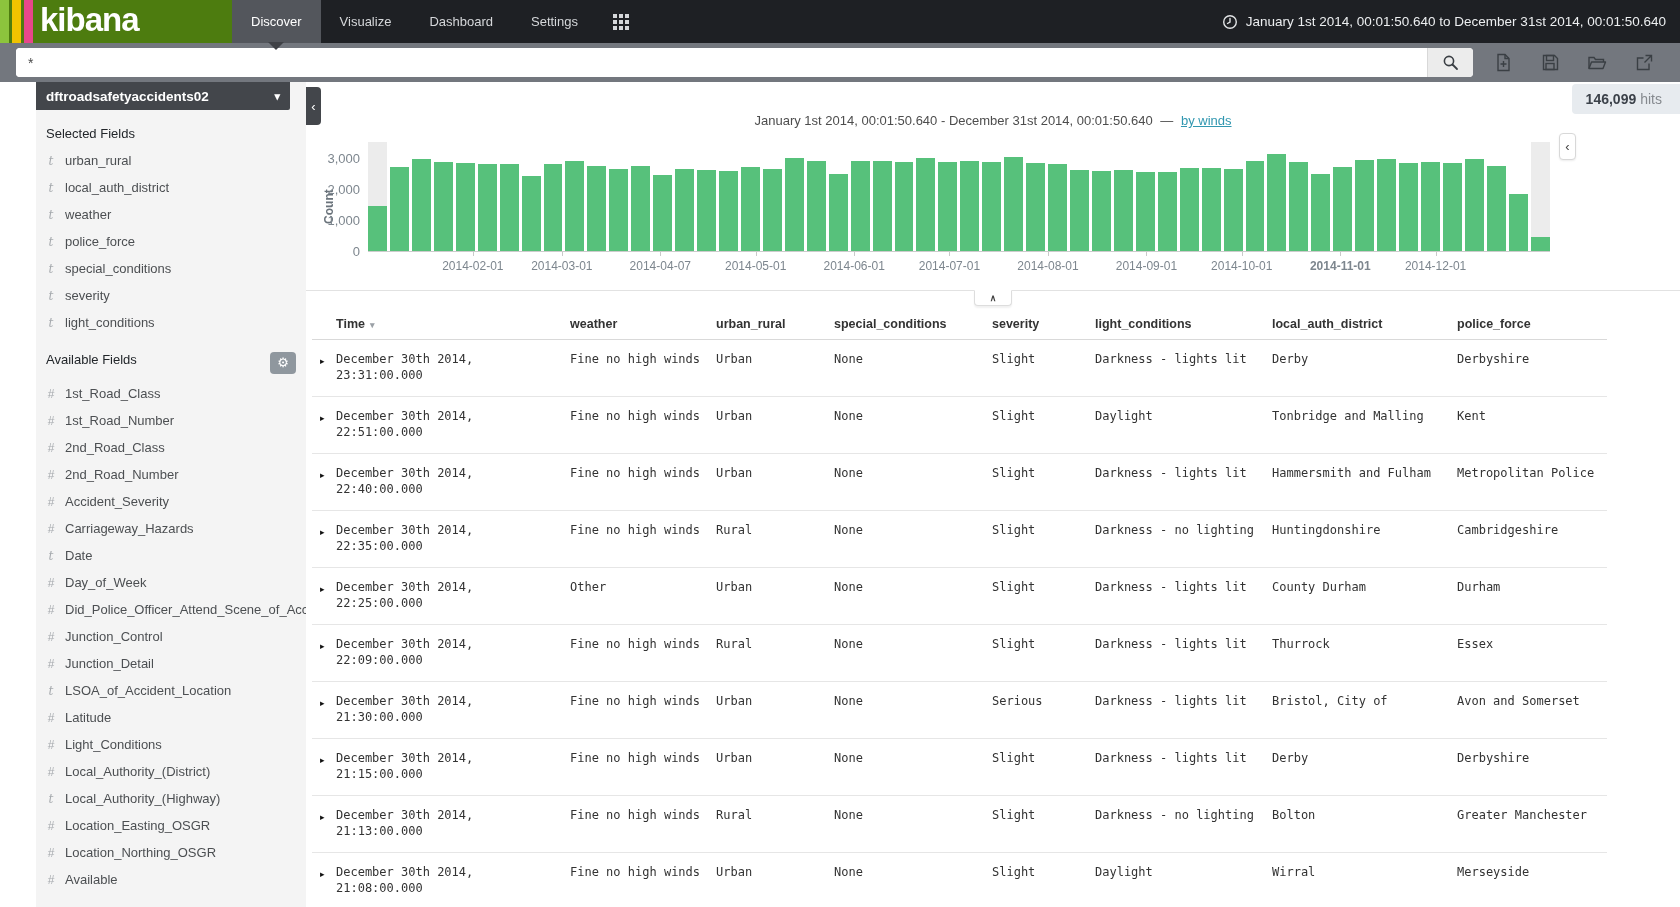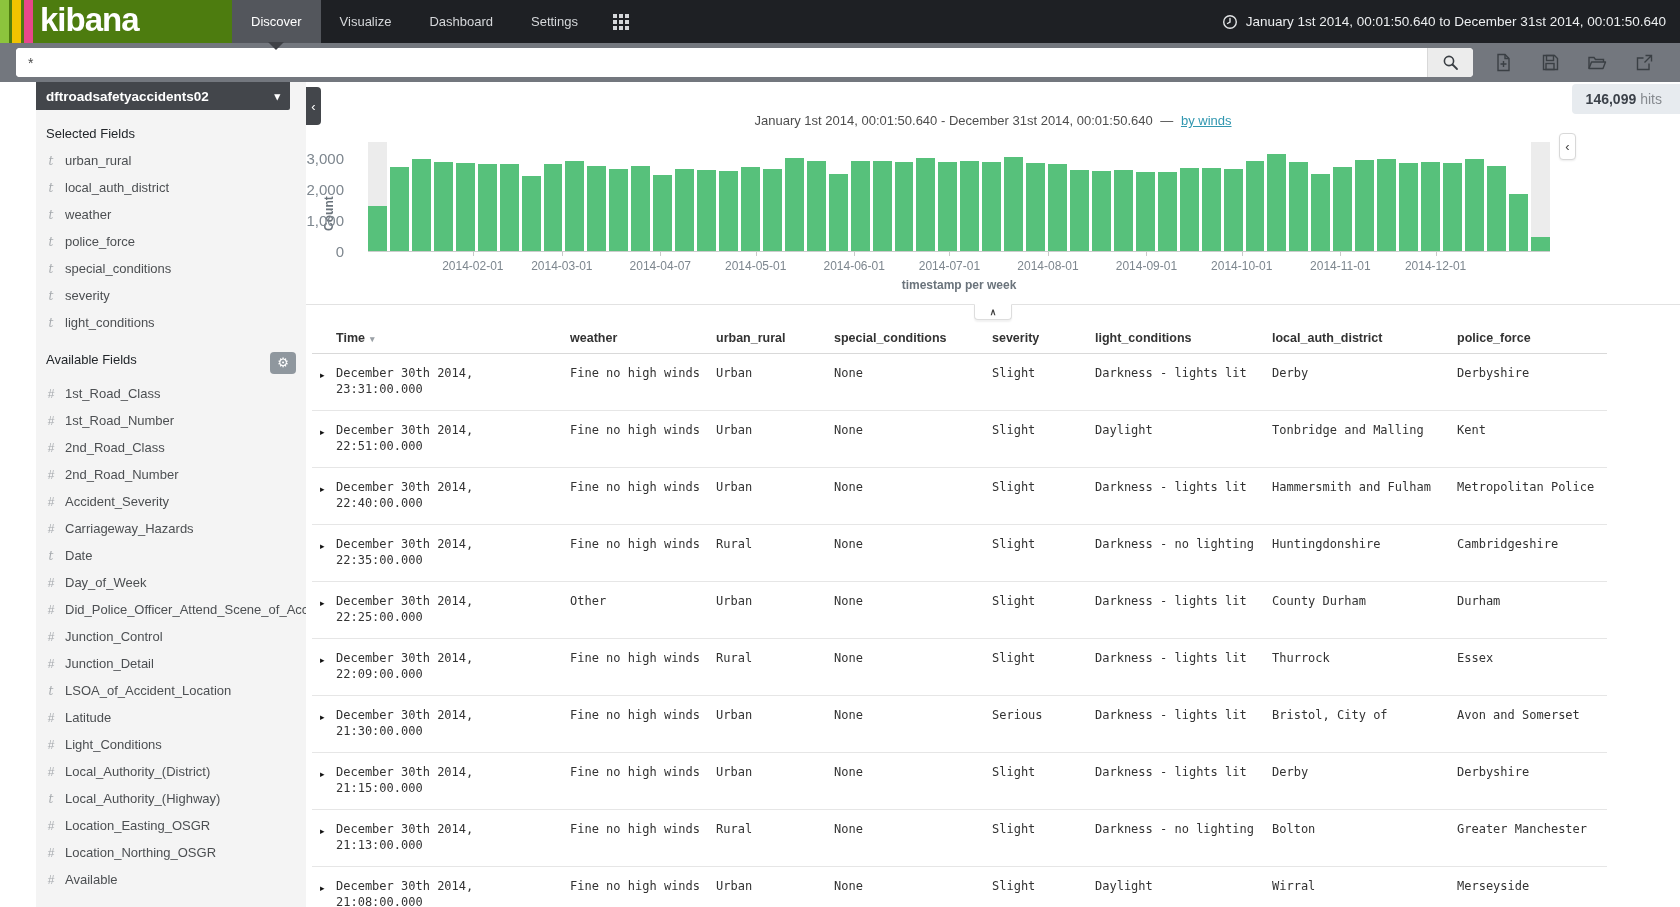--- a/index.html
+++ b/index.html
@@ -54,21 +54,21 @@
 
   .chart-title { text-align:center; margin-top:31px; font-size:13px; color:#4d4d4d; }
   .chart-title a { color:#3197b0; text-decoration:underline; cursor:pointer; }
   .title-sep { margin:0 4px; color:#4d4d4d; }
 
   .chart-region { position:relative; margin:14px 130px 0 62px; }
   .ylab { position:absolute; left:-56px; top:50%; transform:rotate(-90deg) translateX(30%); transform-origin:center;
           font-size:12px; font-weight:bold; color:#6a737b; }
   .plot { position:relative; height:110px; margin-left:0; border-bottom:1px solid #ccc; }
   .y-ticks { position:absolute; left:-8px; top:0; bottom:0; width:0; }
-  .y-tick { position:absolute; right:16px; transform:translateY(50%); font-size:15px; color:#7d868e; white-space:nowrap; }
+  .y-tick { position:absolute; right:0; transform:translateY(50%); font-size:13px; color:#7d868e; white-space:nowrap; }
   .bars { display:flex; align-items:flex-end; height:100%; }
   .slot { flex:1; margin-right:3px; height:100%; display:flex; align-items:flex-end; }
   .slot:last-child { margin-right:0; }
   .slot.partial { background:#ececec; }
   .bar { width:100%; }
   .chev-right-btn { position:absolute; left:calc(100% + 9px); top:-9px; width:17px; height:27px; background:#fff;
        border:1px solid #d8d8d8; border-radius:4px; box-shadow:0 1px 2px rgba(0,0,0,.08); color:#444; font-size:13px;
        display:flex; align-items:center; justify-content:center; cursor:pointer; }
   .x-ticks { position:relative; height:26px; }
   .x-tick-mark { position:absolute; top:0; width:1px; height:4px; background:#c9c9c9; }
@@ -497,25 +497,24 @@
           <span class="x-tick" style="left: 41.13%;">2014-06-01</span>
           <div class="x-tick-mark" style="left: 49.19%;"></div>
           <span class="x-tick" style="left: 49.19%;">2014-07-01</span>
           <div class="x-tick-mark" style="left: 57.53%;"></div>
           <span class="x-tick" style="left: 57.53%;">2014-08-01</span>
           <div class="x-tick-mark" style="left: 65.86%;"></div>
           <span class="x-tick" style="left: 65.86%;">2014-09-01</span>
           <div class="x-tick-mark" style="left: 73.92%;"></div>
           <span class="x-tick" style="left: 73.92%;">2014-10-01</span>
           <div class="x-tick-mark" style="left: 82.26%;"></div>
-          <span class="x-tick" style="left: 82.26%;">2014-11-01</span>
+          <span class="x-tick" style="left: 82.26%; font-weight: bold;">2014-11-01</span>
           <div class="x-tick-mark" style="left: 90.32%;"></div>
           <span class="x-tick" style="left: 90.32%;">2014-12-01</span>
         </div>
-      <div class="xlab">timestamp per week</div>
     </div>
 
     <div class="chart-divider">
       <div class="collapse-up-tab">
         <span>∧</span>
       </div>
     </div>
 
     <table class="doc-table">
       <colgroup>

